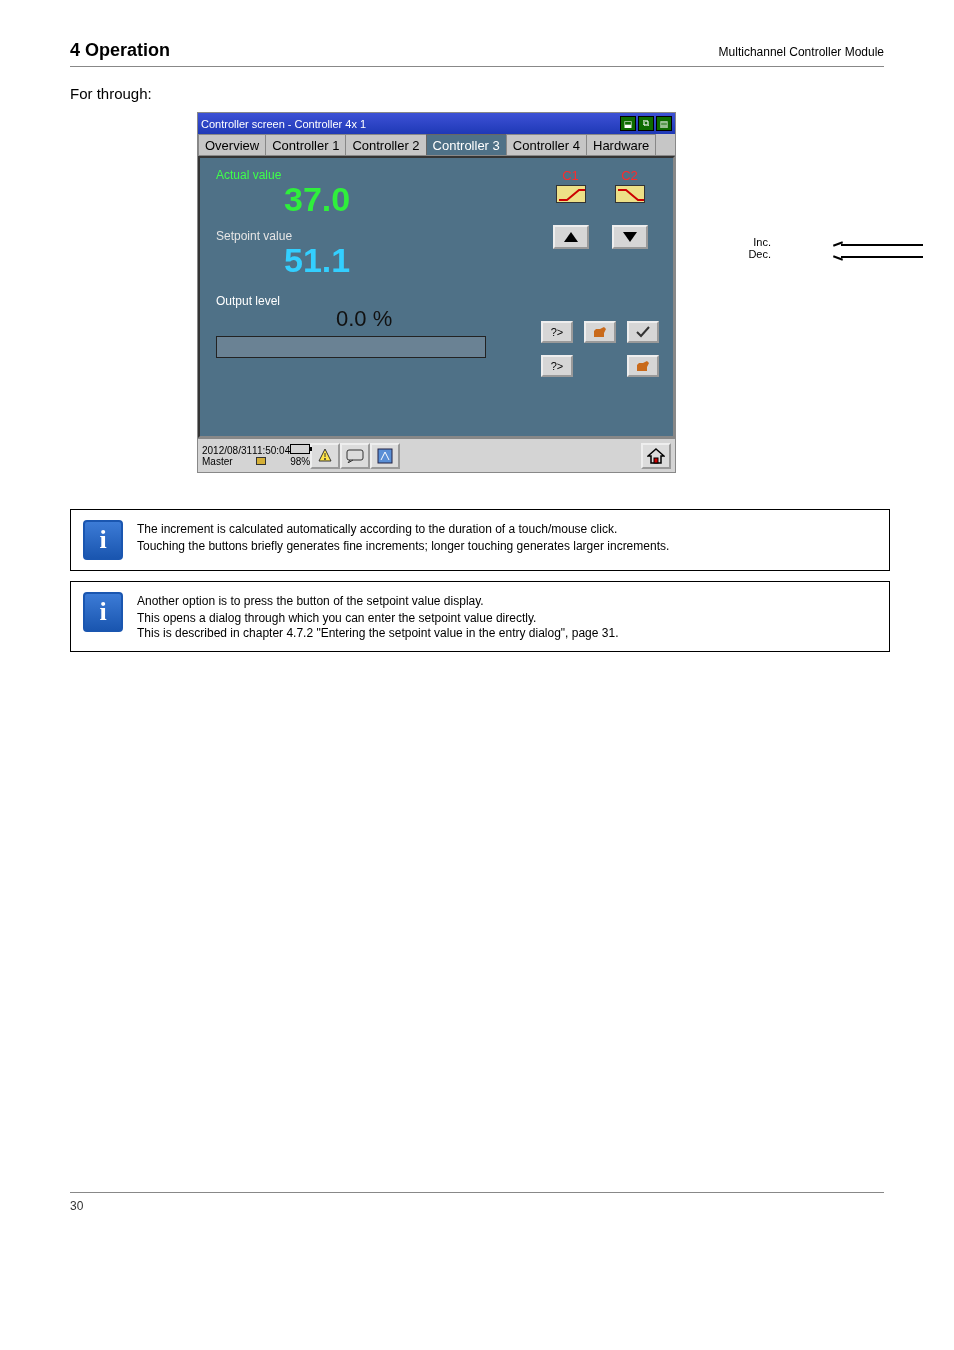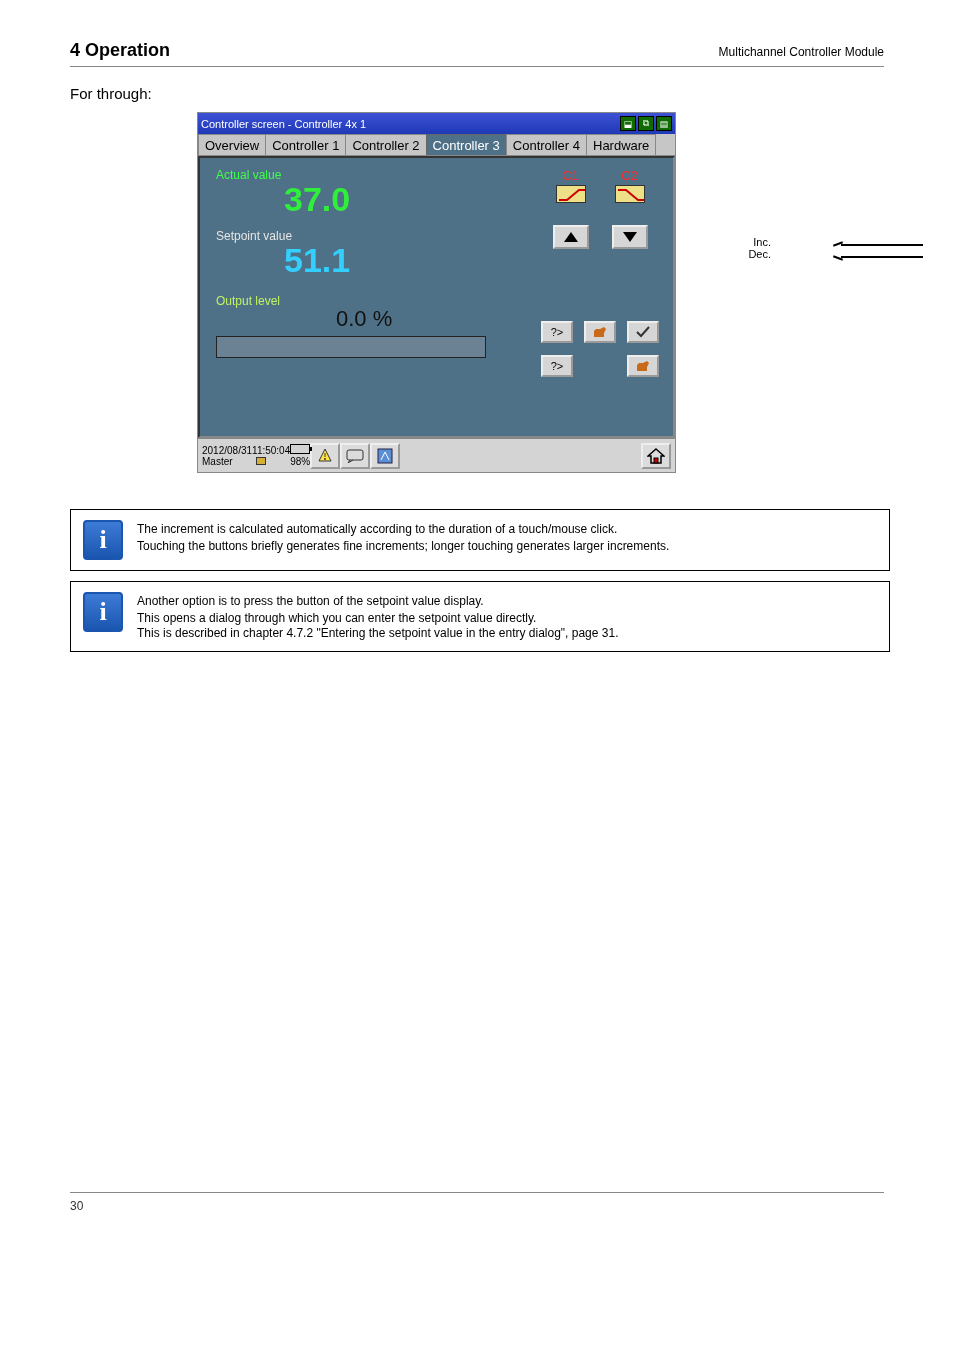--- a/index.html
+++ b/index.html
@@ -16,21 +16,21 @@
   .titlebar-icons { display:flex; gap:2px; }
   .tb-icon { width:16px; height:15px; background:#0d6b00; border:1px solid #000; display:flex; align-items:center; justify-content:center; font-size:9px; }
   .tabs-row { display:flex; background:#c6c6c6; height:22px; border-bottom:1px solid #888; }
   .tab { font-size:13px; padding:3px 6px 0 6px; border:1px solid #888; border-bottom:none; background:#c6c6c6; color:#000; margin-right:-1px; position:relative; cursor:pointer; }
   .tab.active { background:#4f7187; color:#fff; border-color:#666; top:0; }
   .content-area { background:#4f7187; padding:10px 12px 10px 16px; border:2px inset #888; position:relative; height:282px; }
   .field-label { font-size:12px; color:#3eff4a; margin-bottom:2px; }
   .field-label.sp { color:#e5e5e5; margin-top:10px; }
   .big-val { font-size:34px; color:#2fef3c; font-weight:600; margin-left:68px; margin-top:-4px; }
   .big-val.sp { color:#33cfff; }
-  .out-label { font-size:12px; color:#bef264; margin-top:14px; }
+  .out-label { font-size:12px; color:#ffffff; margin-top:14px; }
   .out-val { font-size:22px; color:#111; margin-left:120px; margin-top:-2px; }
   .bar-outline { border:1px solid #222; width:270px; height:22px; background:#6a8294; margin-top:4px; }
   .right-panel { position:absolute; right:14px; top:10px; width:118px; text-align:center; }
   .c-labels { display:flex; justify-content:space-around; }
   .cL { color:#ff2a2a; font-size:13px; }
   .ramp-icons { display:flex; justify-content:space-around; margin-top:2px; }
   .ramp { width:30px; height:18px; background:#ede087; border:1px solid #333; position:relative; }
   .ramp svg { position:absolute; top:0; left:0; }
   .arrow-row { display:flex; justify-content:space-around; margin-top:22px; }
   .arrow-btn { width:36px; height:24px; background:#d6d6d6; border:2px outset #eee; display:flex; align-items:center; justify-content:center; cursor:pointer; }

